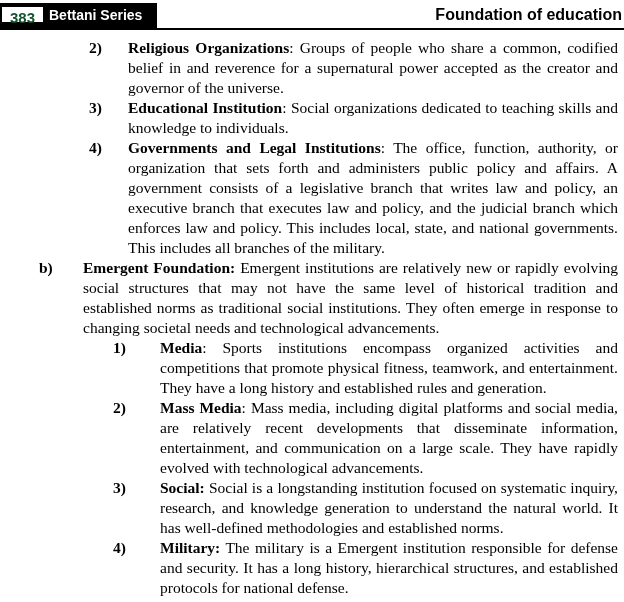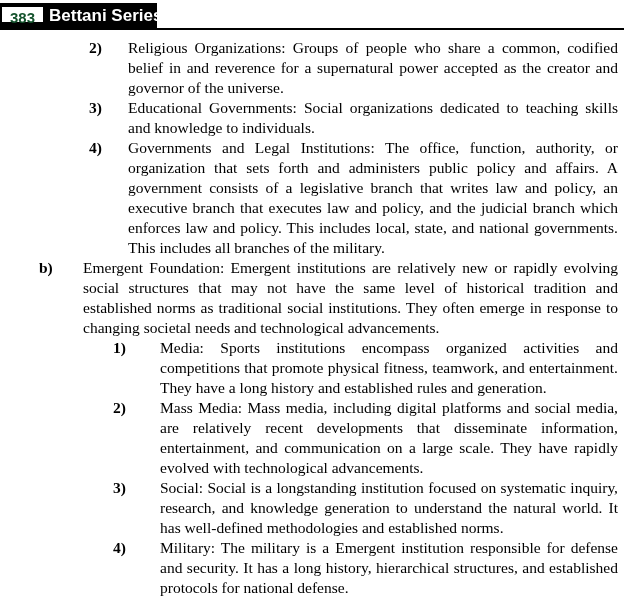--- a/index.html
+++ b/index.html
@@ -29,21 +29,21 @@
     background: #ffffff;
     font-family: "Liberation Sans", sans-serif;
     font-weight: bold; font-size: 15px; line-height: 21px;
     text-align: center; color: #14532d;
   }
   .series-label {
     position: absolute; left: 49px; top: 0;
     height: 25px; line-height: 25px;
     color: #ffffff;
     font-family: "Liberation Sans", sans-serif;
-    font-weight: bold; font-size: 17px;
+    font-weight: bold; font-size: 14px;
     white-space: nowrap;
   }
   .book-title {
     position: absolute; right: 2px; top: 5px;
     font-family: "Liberation Sans", sans-serif;
     font-weight: bold; font-size: 16px; line-height: 20px;
     color: #000000; white-space: nowrap;
   }
   .header-rule {
     position: absolute; top: 28px; left: 0;
@@ -68,41 +68,42 @@
   .lvl1 .marker { left: 89px; }
 
   
   .lvlb        { padding-left: 83px; }
   .lvlb .marker { left: 39px; }
 
   
   .lvl2        { padding-left: 160px; }
   .lvl2 .marker { left: 113px; }
 
-  .term { font-weight: normal; }
+  .term { font-weight: bold; }
 </style>
 </head>
 <body>
 
 <div class="header">
   <div class="series-box">
     <span class="page-num">383</span>
     <span class="series-label">Bettani Series</span>
   </div>
+  <div class="book-title">Foundation of education</div>
   <div class="header-rule"></div>
 </div>
 
 <div class="content">
 
   <p class="lvl1">
     <span class="marker">2)</span><span class="term">Religious Organizations</span><span>: Groups of people who share a common, codified belief in and reverence for a supernatural power accepted as the creator and governor of the universe.</span>
   </p>
 
   <p class="lvl1">
-    <span class="marker">3)</span><span class="term">Educational Governments</span><span>: Social organizations dedicated to teaching skills and knowledge to individuals.</span>
+    <span class="marker">3)</span><span class="term">Educational Institution</span><span>: Social organizations dedicated to teaching skills and knowledge to individuals.</span>
   </p>
 
   <p class="lvl1">
     <span class="marker">4)</span><span class="term">Governments and Legal Institutions</span><span>: The office, function, authority, or organization that sets forth and administers public policy and affairs. A government consists of a legislative branch that writes law and policy, an executive branch that executes law and policy, and the judicial branch which enforces law and policy. This includes local, state, and national governments. This includes all branches of the military.</span>
   </p>
 
   <p class="lvlb">
     <span class="marker">b)</span><span class="term">Emergent Foundation:</span><span> Emergent institutions are relatively new or rapidly evolving social structures that may not have the same level of historical tradition and established norms as traditional social institutions. They often emerge in response to changing societal needs and technological advancements.</span>
   </p>
 

